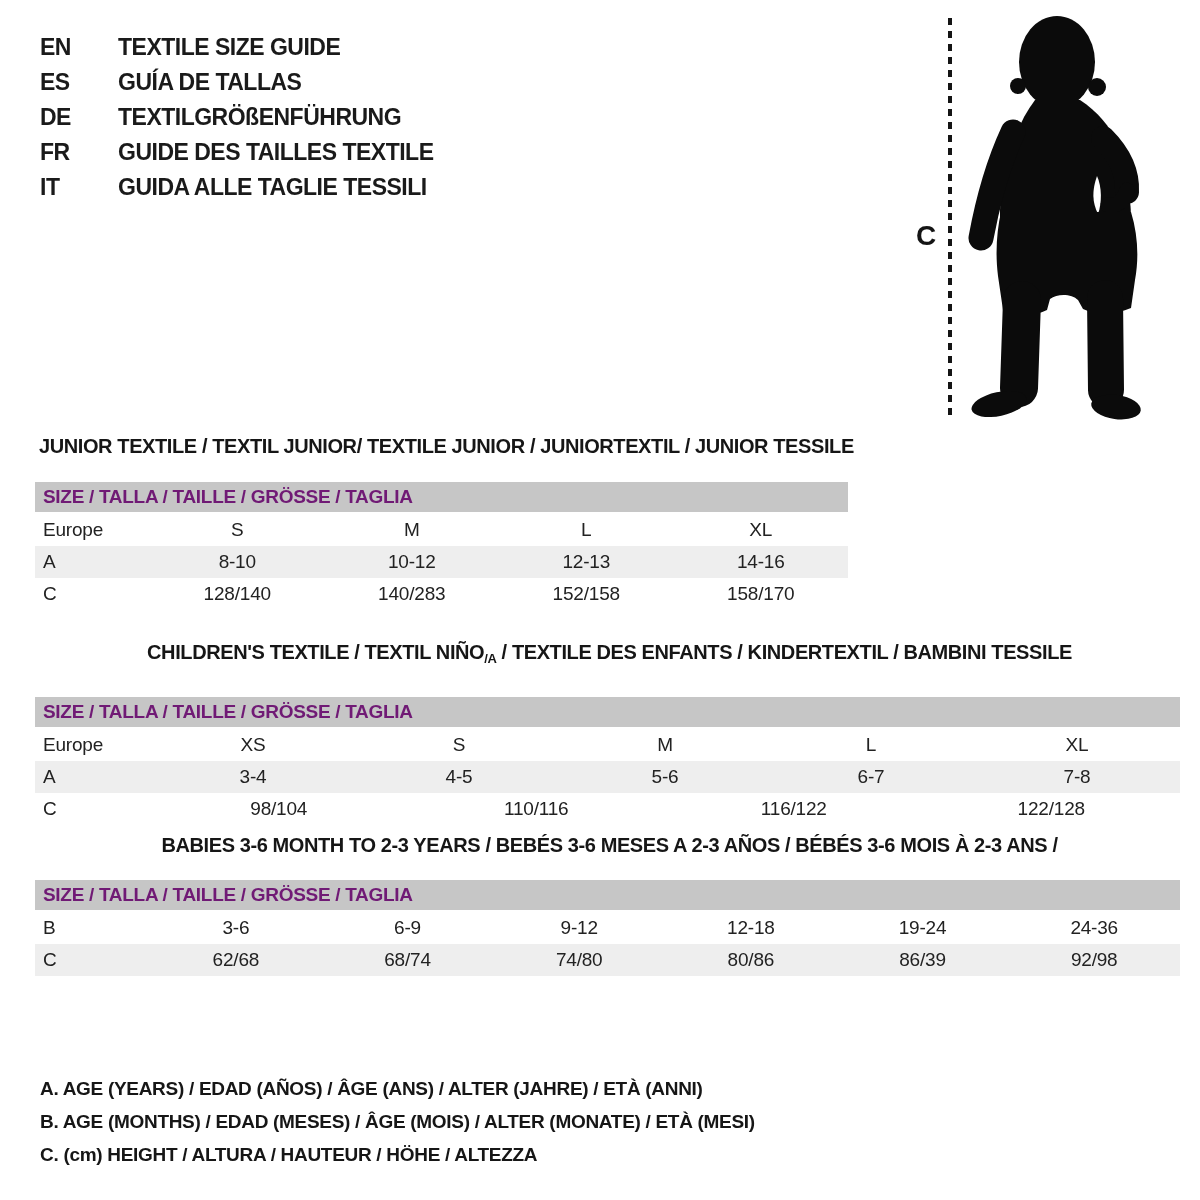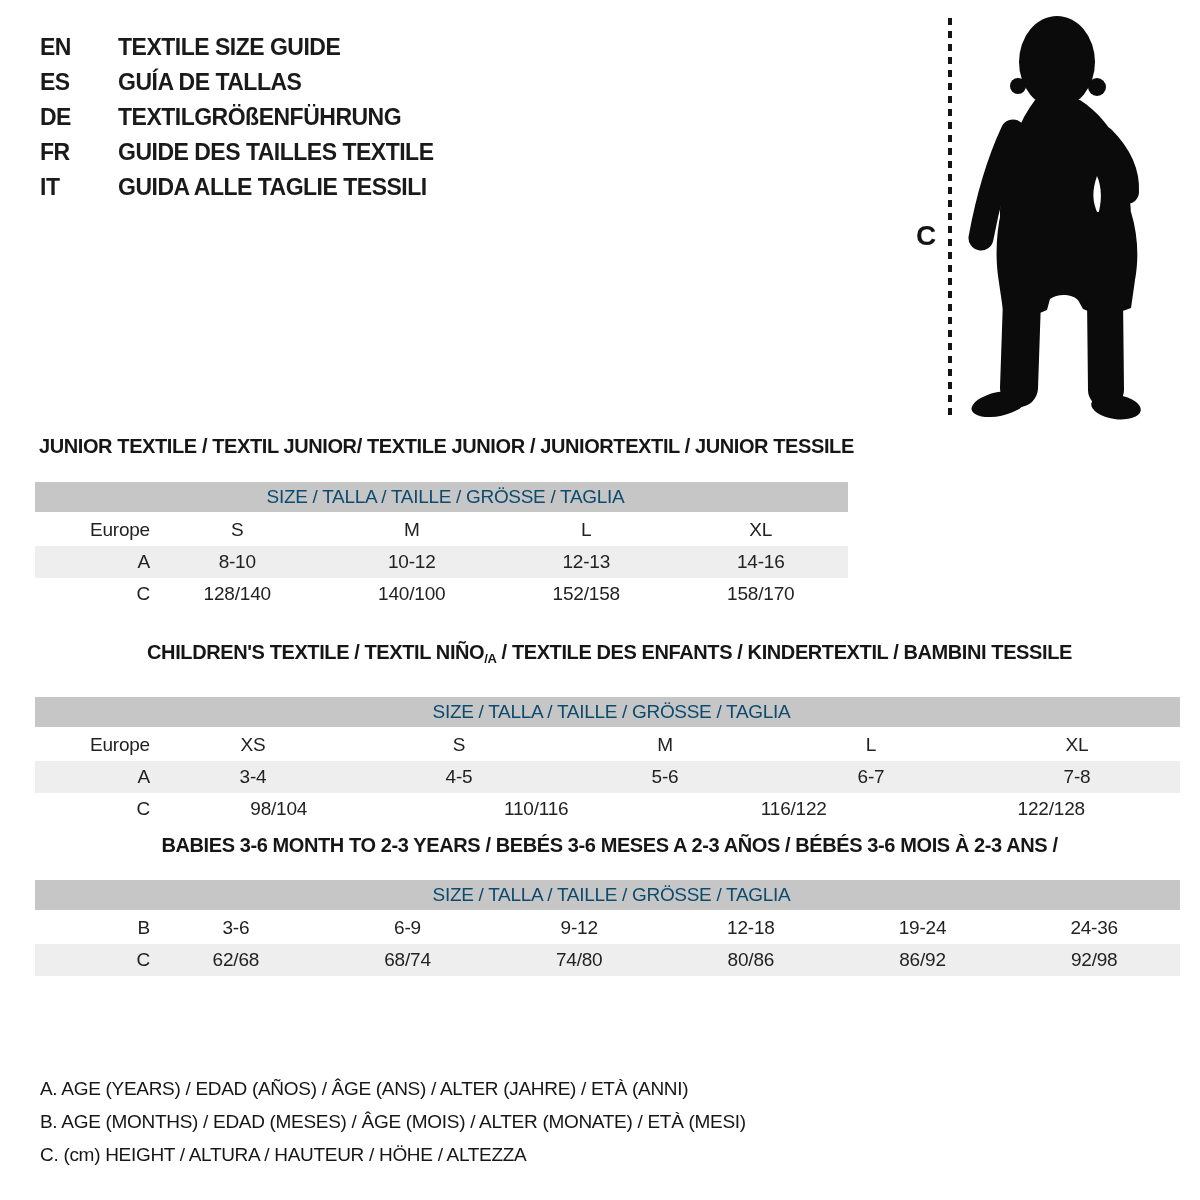--- a/index.html
+++ b/index.html
@@ -28,47 +28,46 @@
   .section { position: absolute; left: 35px; }
   .sec-heading {
     font-weight: 700; font-size: 20px; line-height: 20px;
     letter-spacing: -0.4px; font-stretch: condensed;
     padding-left: 4px; white-space: nowrap; color: #161616; text-align: center;
   }
   .sec-heading .subA { font-size: 13px; vertical-align: -4px; }
   .babies-heading { line-height: 31px; }
   .size-bar {
     height: 30px; line-height: 30px; background: #c6c6c6;
-    padding-left: 8px; font-weight: 400; font-size: 19px;
-    letter-spacing: -0.3px; font-stretch: condensed; color: #0c4a6e;
+    padding-left: 8px; font-weight: 700; font-size: 19px;
+    letter-spacing: -0.3px; font-stretch: condensed; color: #701a75;
     margin-bottom: 2px;
-    text-align: center;
   }
   .sec-junior   { top: 436px; width: 813px; }
   .sec-junior   .size-bar { margin-top: 26px; }
   .sec-children { top: 642px; width: 1145px; }
   .sec-children .size-bar { margin-top: 28px; }
   .sec-babies   { top: 830px; width: 1145px; }
   .sec-babies   .size-bar { margin-top: 19px; }
 
   .t-row { display: flex; height: 32px; line-height: 32px; }
   .t-row.alt { background: #eeeeee; }
   .t-label {
-    width: 107px; padding-left: 8px; text-align: right;
+    width: 107px; padding-left: 8px; text-align: left;
     font-size: 19px; letter-spacing: -0.2px; font-stretch: condensed; color: #222;
   }
   .t-cell {
     flex: 1; text-align: center; font-size: 19px;
     letter-spacing: -0.2px; font-stretch: condensed; color: #222;
   }
 
   
   .legend { position: absolute; left: 40px; top: 1072px; }
   .legend-line {
-    font-weight: 400; font-size: 19px; line-height: 33px;
+    font-weight: 700; font-size: 19px; line-height: 33px;
     letter-spacing: -0.3px; font-stretch: condensed; white-space: nowrap; color: #161616;
   }
 </style>
 </head>
 <body>
 
 <div class="page">
 
   <div class="langs">
     <div class="lang-row">
@@ -128,21 +127,21 @@
     <div class="t-row alt">
       <div class="t-label">A</div>
       <div class="t-cell">8-10</div>
       <div class="t-cell">10-12</div>
       <div class="t-cell">12-13</div>
       <div class="t-cell">14-16</div>
     </div>
     <div class="t-row">
       <div class="t-label">C</div>
       <div class="t-cell">128/140</div>
-      <div class="t-cell">140/100</div>
+      <div class="t-cell">140/283</div>
       <div class="t-cell">152/158</div>
       <div class="t-cell">158/170</div>
     </div>
   </div>
 
   <div class="section sec-children">
     <div class="sec-heading"><span>CHILDREN'S TEXTILE / TEXTIL NIÑO</span><span class="subA">/A</span><span> / TEXTILE DES ENFANTS / KINDERTEXTIL / BAMBINI TESSILE</span></div>
     <div class="size-bar">SIZE / TALLA / TAILLE / GRÖSSE / TAGLIA</div>
     <div class="t-row">
       <div class="t-label">Europe</div>
@@ -180,21 +179,21 @@
       <div class="t-cell">12-18</div>
       <div class="t-cell">19-24</div>
       <div class="t-cell">24-36</div>
     </div>
     <div class="t-row alt">
       <div class="t-label">C</div>
       <div class="t-cell">62/68</div>
       <div class="t-cell">68/74</div>
       <div class="t-cell">74/80</div>
       <div class="t-cell">80/86</div>
-      <div class="t-cell">86/92</div>
+      <div class="t-cell">86/39</div>
       <div class="t-cell">92/98</div>
     </div>
   </div>
 
   <div class="legend">
     <div class="legend-line">A. AGE (YEARS) / EDAD (AÑOS) / ÂGE (ANS) / ALTER (JAHRE) / ETÀ (ANNI)</div>
     <div class="legend-line">B. AGE (MONTHS) / EDAD (MESES) / ÂGE (MOIS) / ALTER (MONATE) / ETÀ (MESI)</div>
     <div class="legend-line">C. (cm) HEIGHT / ALTURA / HAUTEUR / HÖHE / ALTEZZA</div>
   </div>
 

